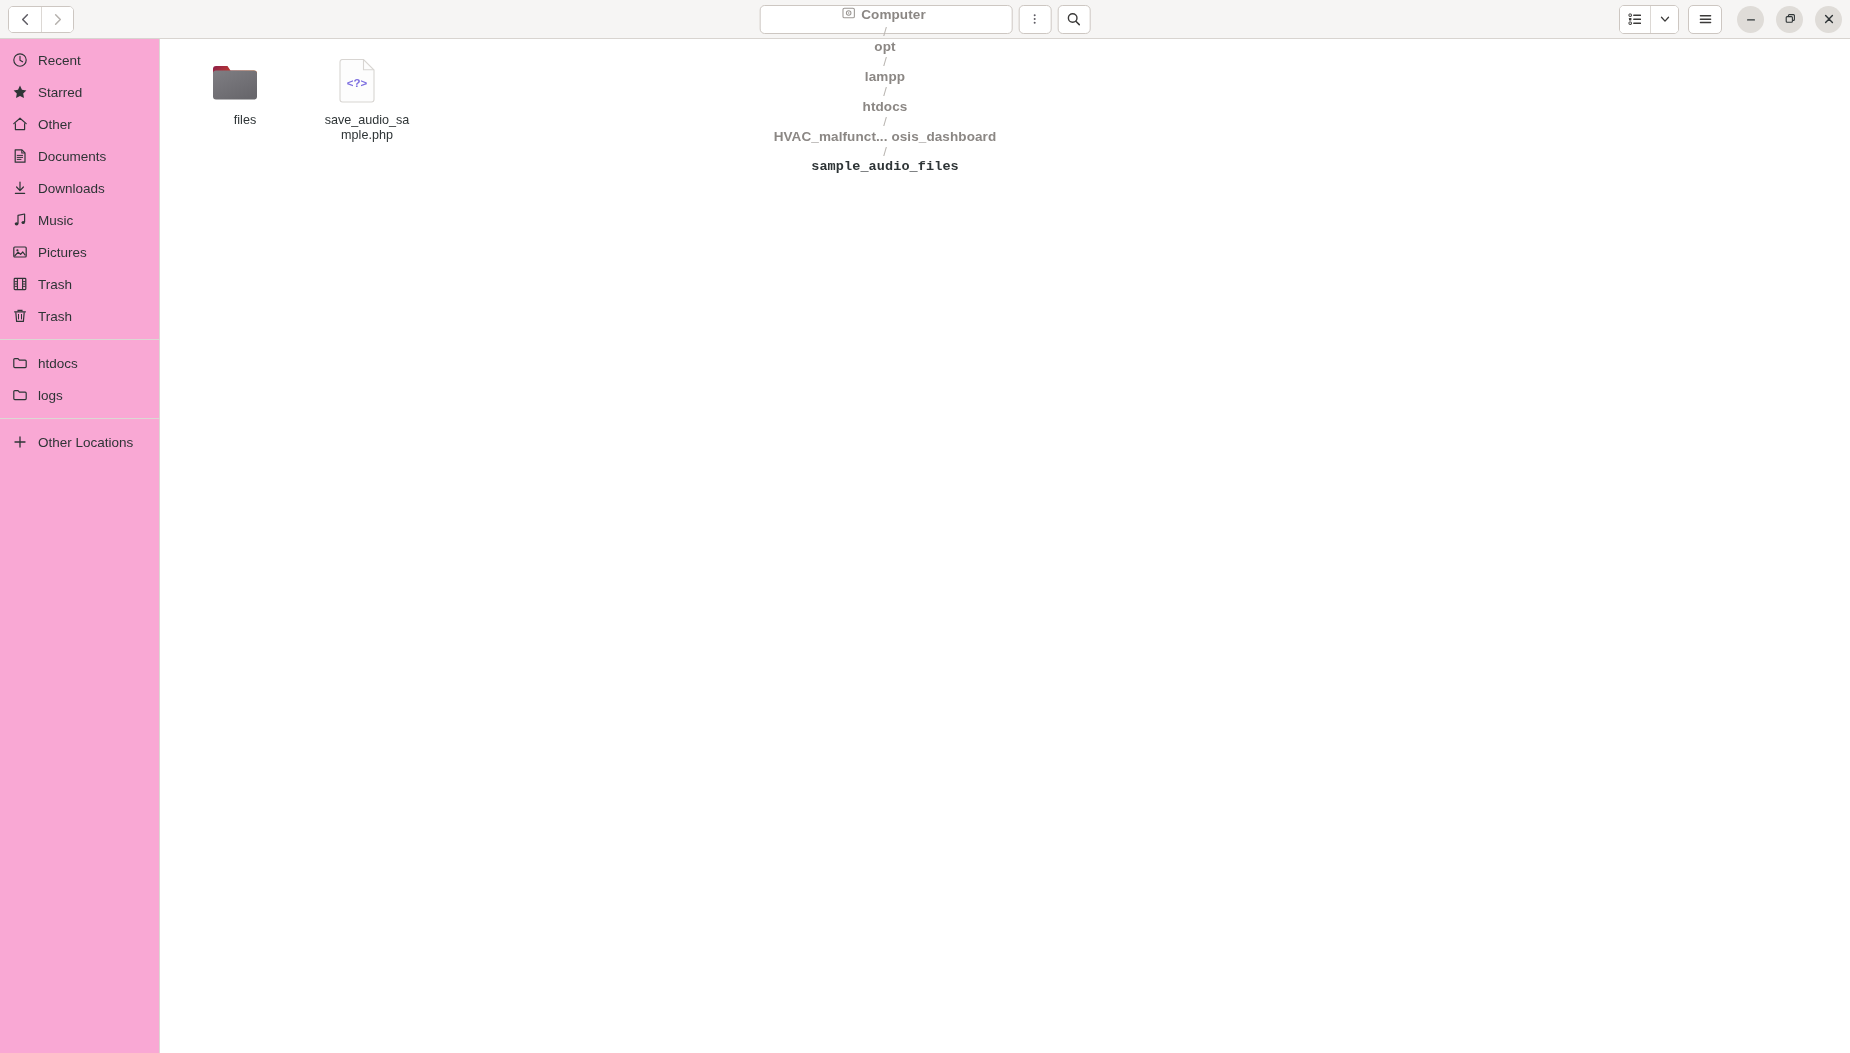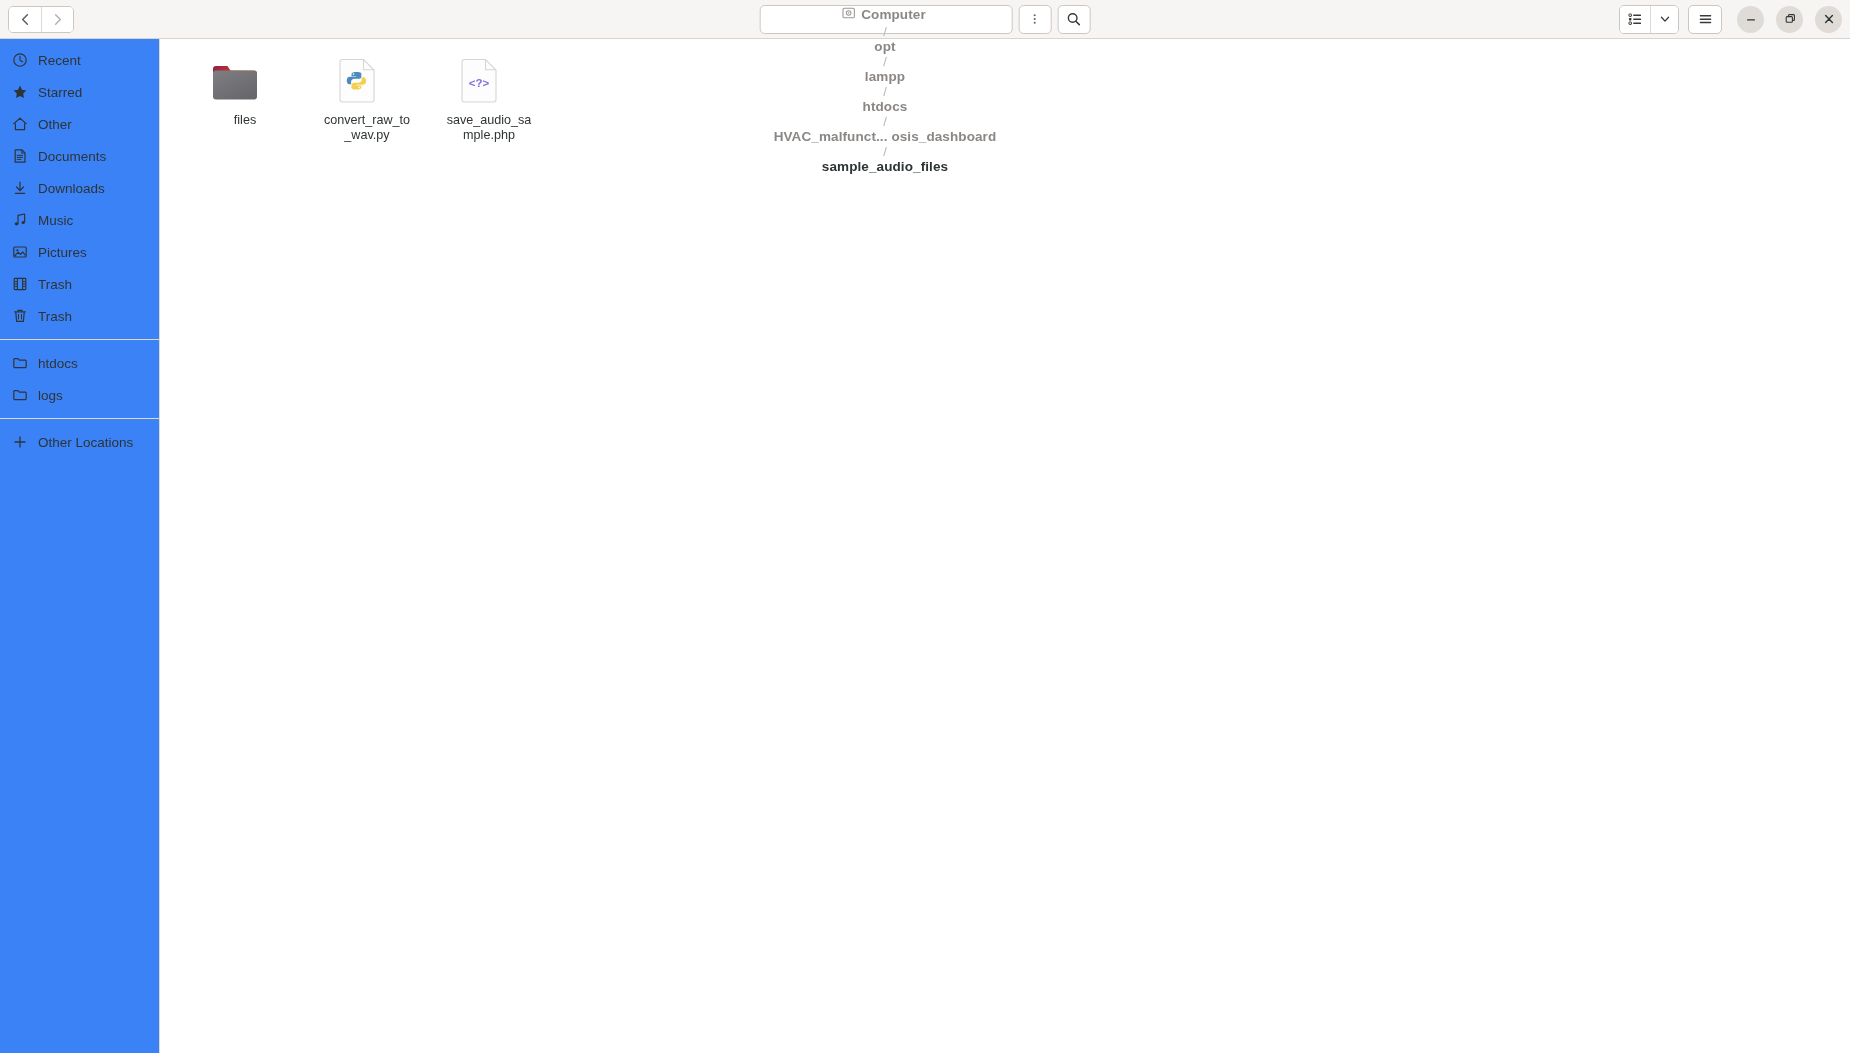--- a/index.html
+++ b/index.html
@@ -83,21 +83,21 @@
   }
 
   .crumb {
     font-size: 13.5px;
     color: #8b8784;
     font-weight: 700;
     padding: 0 5px;
     cursor: default;
     letter-spacing: 0.1px;
   }
-  .crumb.current { color: #2e3436; }
+  .crumb.current { color: #2e3436; font-family: Liberation Mono, monospace; }
 
   .crumb-sep {
     font-size: 13px;
     color: #b9b5b1;
     padding: 0 1px;
     user-select: none;
   }
 
   .crumb-root {
     display: flex;
@@ -159,21 +159,21 @@
   .body {
     flex: 1;
     display: flex;
     min-height: 0;
   }
 
   
   .sidebar {
     width: 160px;
     min-width: 160px;
-    background: #3b82f6;
+    background: #f9a8d4;
     border-right: 1px solid #dcd8d4;
     padding-top: 5px;
     display: flex;
     flex-direction: column;
   }
 
   .side-item {
     height: 32px;
     display: flex;
     align-items: center;
@@ -501,33 +501,20 @@
                   <stop offset="100%" stop-color="#68676c"></stop>
                 </linearGradient>
               </defs>
               <path d="M1 7 a3 3 0 0 1 3 -3 H15.5 L18.5 8.5 H42 a3 3 0 0 1 3 3 V13 H1 Z" fill="url(#folderTab)"></path>
               <rect x="1" y="8.5" width="44" height="29" rx="3" fill="url(#folderBody)"></rect>
             </svg>
           </div>
           <div class="item-label">files</div>
         </div>
 
-        <div class="item">
-          <div class="item-icon">
-            <svg width="38" height="46" viewBox="0 0 38 46">
-              <path d="M2 3 a2.5 2.5 0 0 1 2.5 -2.5 H25.5 L36 11 V40.5 a2.5 2.5 0 0 1 -2.5 2.5 H4.5 A2.5 2.5 0 0 1 2 40.5 Z" fill="#fdfdfd" stroke="#d8d5d2" stroke-width="1.1"></path>
-              <path d="M25.5 0.8 V10.7 H35.8" fill="none" stroke="#d8d5d2" stroke-width="1.1"></path>
-              <g transform="translate(8.5,13) scale(0.44)">
-                <path d="M21.5 0 C16 0 12.2 1.2 11.5 4.2 v5.3 h10.5 v1.5 H7.8 C4 11 0.6 13.4 0.6 19.5 c0 5.2 2 8.5 5.8 8.5 h4.1 v-5.6 c0-3.7 3.2-6.8 7-6.8 h10.4 c3.3 0 5.9-2.5 5.9-5.6 V4.2 C33.8 1.6 30.3 0 26.5 0 Z M16 2.7 c1.1 0 2 0.9 2 2 0 1.1-0.9 2-2 2 -1.1 0-2-0.9-2-2 0-1.1 0.9-2 2-2 Z" fill="#4b8bbe"></path>
-                <path d="M23.5 40 c5.5 0 9.3-1.2 10-4.2 v-5.3 H23 v-1.5 h14.2 c3.8 0 7.2-2.4 7.2-8.5 0-5.2-2-8.5-5.8-8.5 h-4.1 v5.6 c0 3.7-3.2 6.8-7 6.8 H17.1 c-3.3 0-5.9 2.5-5.9 5.6 v5.8 c0 2.6 3.5 4.2 7.3 4.2 Z M29 37.3 c-1.1 0-2-0.9-2-2 0-1.1 0.9-2 2-2 1.1 0 2 0.9 2 2 0 1.1-0.9 2-2 2 Z" fill="#f5d04e"></path>
-              </g>
-            </svg>
-          </div>
-          <div class="item-label">convert_raw_to_wav.py</div>
-        </div>
 
         <div class="item">
           <div class="item-icon">
             <svg width="38" height="46" viewBox="0 0 38 46">
               <path d="M2 3 a2.5 2.5 0 0 1 2.5 -2.5 H25.5 L36 11 V40.5 a2.5 2.5 0 0 1 -2.5 2.5 H4.5 A2.5 2.5 0 0 1 2 40.5 Z" fill="#fdfdfd" stroke="#d8d5d2" stroke-width="1.1"></path>
               <path d="M25.5 0.8 V10.7 H35.8" fill="none" stroke="#d8d5d2" stroke-width="1.1"></path>
               <text x="19" y="28" font-family="'Liberation Sans', sans-serif" font-size="11.5" font-weight="700" fill="#7d6fe0" text-anchor="middle">&lt;?&gt;</text>
             </svg>
           </div>
           <div class="item-label">save_audio_sample.php</div>

